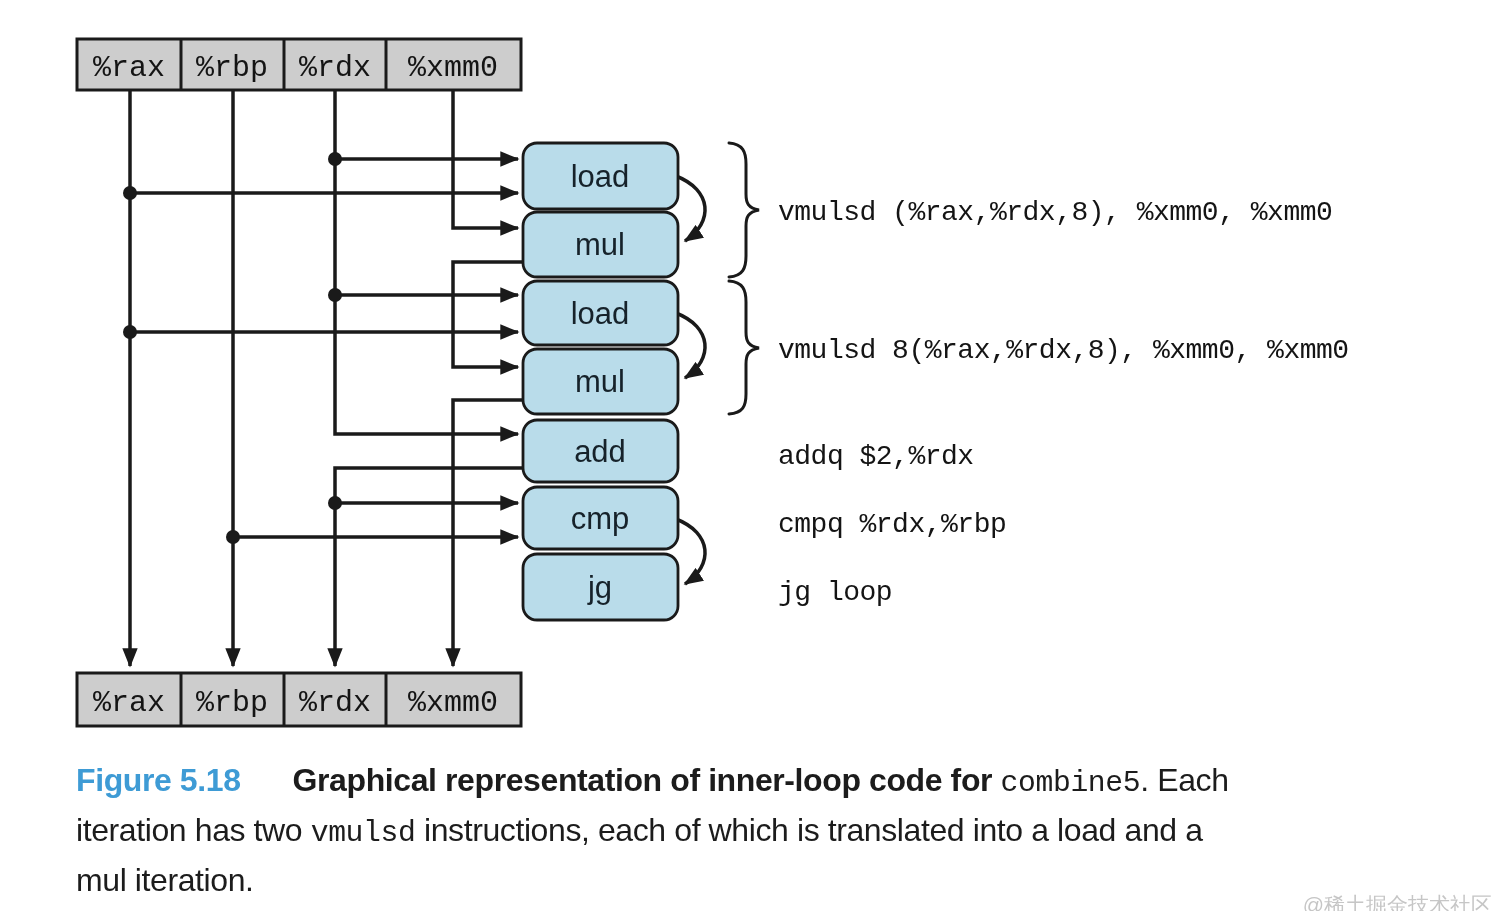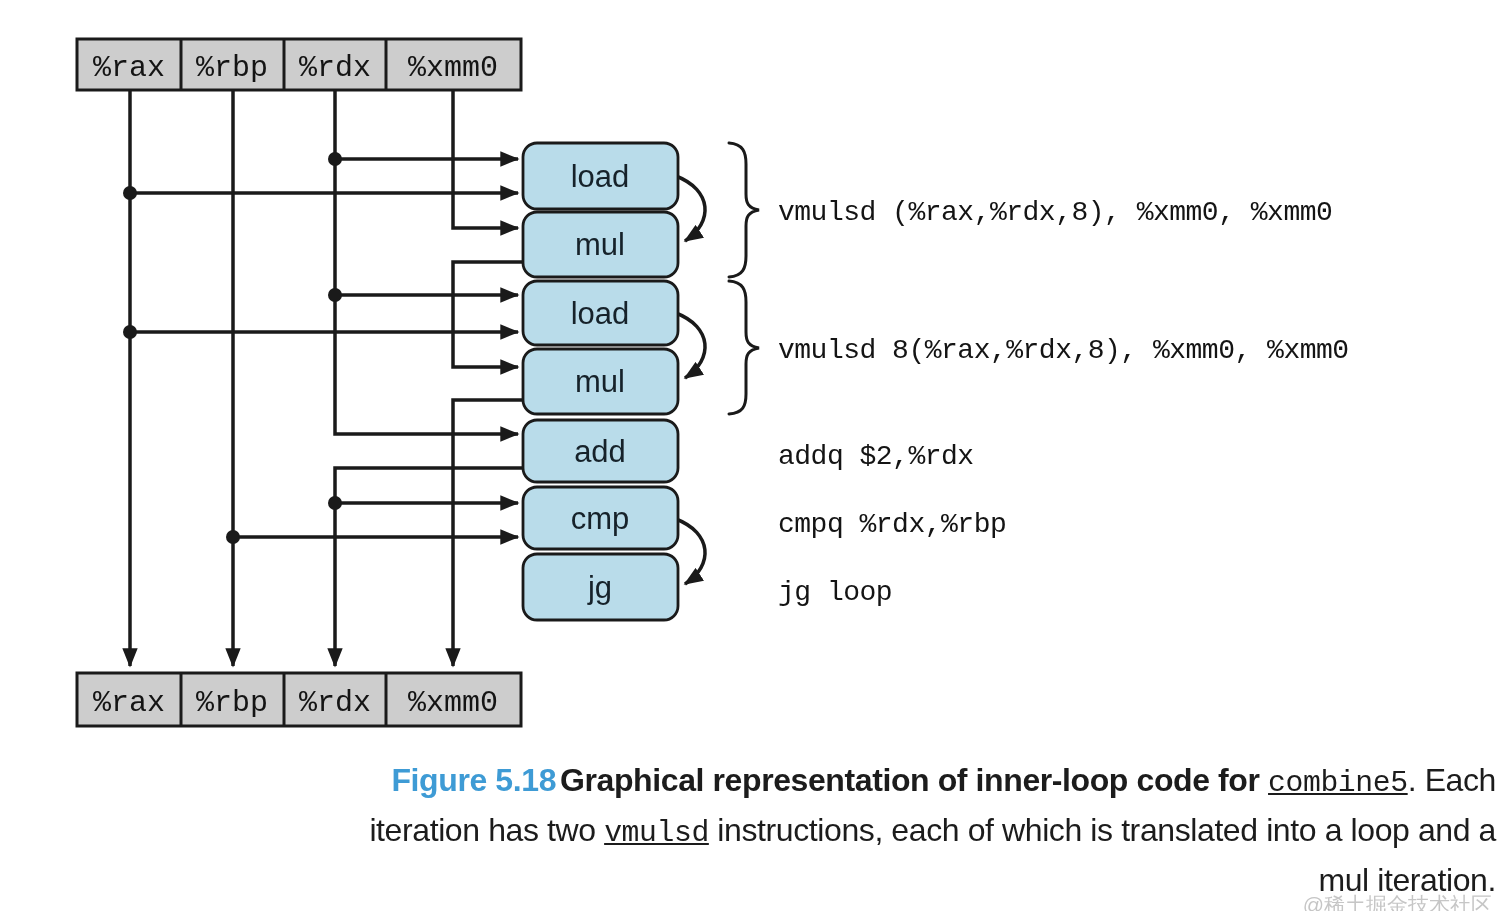--- a/index.html
+++ b/index.html
@@ -1,33 +1,33 @@
 <!DOCTYPE html>
 <html><head>
 <meta charset="utf-8">
 <style>
   html,body{margin:0;padding:0;background:#ffffff;}
   .page{position:relative;width:1512px;height:911px;background:#ffffff;overflow:hidden;
-        font-family:"Liberation Sans",sans-serif;color:#1a1a1a;text-align:right;}
+        font-family:"Liberation Sans",sans-serif;color:#1a1a1a;}
   svg{position:absolute;left:0;top:0;}
   .flow{stroke:#1a1a1a;stroke-width:3.5;fill:none;}
   .thin{stroke:#1a1a1a;stroke-width:3;fill:none;stroke-linecap:round;}
   .opbox{stroke:#1a1a1a;stroke-width:2.8;}
   .regbox{stroke:#1a1a1a;stroke-width:3;}
   .regdiv{stroke:#1a1a1a;stroke-width:3;}
   .dot{fill:#1a1a1a;stroke:none;}
   .reg-label{font-family:"Liberation Mono","DejaVu Sans Mono",monospace;font-size:30px;fill:#141414;}
   .op-label{font-family:"Liberation Sans",sans-serif;font-size:31px;fill:#16222a;}
   .asm{font-family:"Liberation Mono","DejaVu Sans Mono",monospace;font-size:28px;fill:#141414;letter-spacing:-0.5px;}
   .caption{position:absolute;left:76px;top:757px;width:1420px;font-size:32px;line-height:47px;
            letter-spacing:-0.4px;color:#1c1c1c;}
   .cap-line{white-space:nowrap;}
   .fig-label{font-weight:bold;color:#3e9bd5;margin-right:4px;}
-  .cap-bold{font-weight:bold;}
-  .cap-code{font-family:"Liberation Mono","DejaVu Sans Mono",monospace;font-size:0.93em;text-decoration:underline;}
+  .cap-bold{font-weight:bold;margin-left:48px;}
+  .cap-code{font-family:"Liberation Mono","DejaVu Sans Mono",monospace;font-size:0.93em;}
   .watermark{position:absolute;right:20px;top:863px;font-size:21px;color:#c6c6c6;
              font-family:"Liberation Sans",sans-serif;margin-top:28px;}
 </style>
 </head>
 <body>
 
 <div class="page">
 
   <svg width="1512" height="745" viewBox="0 0 1512 745">
     <defs>
@@ -134,21 +134,21 @@
   </svg>
 
   <div class="caption">
     <div class="cap-line">
       <span class="fig-label">Figure 5.18</span><span class="cap-bold">Graphical representation of inner-loop code for</span>
       <span class="cap-code cap-bold-code">combine5</span><span>. Each</span>
     </div>
     <div class="cap-line">
       <span>iteration has two</span>
       <span class="cap-code">vmulsd</span>
-      <span>instructions, each of which is translated into a loop and a</span>
+      <span>instructions, each of which is translated into a load and a</span>
     </div>
     <div class="cap-line">
       <span>mul iteration.</span>
     </div>
   </div>
 
   <div class="watermark">@稀土掘金技术社区</div>
 
 </div>
 

